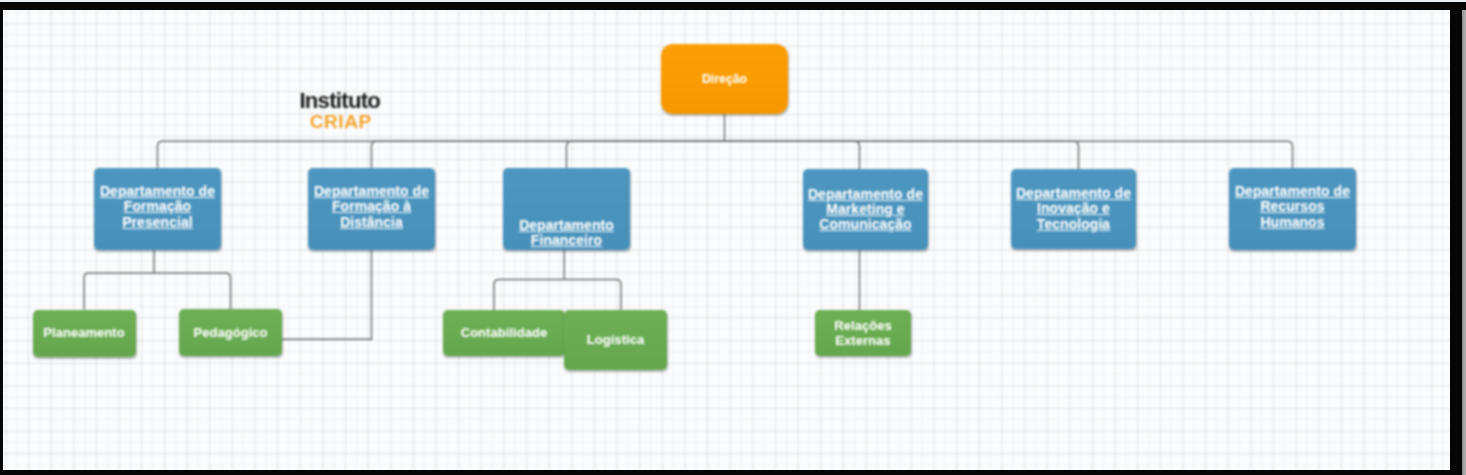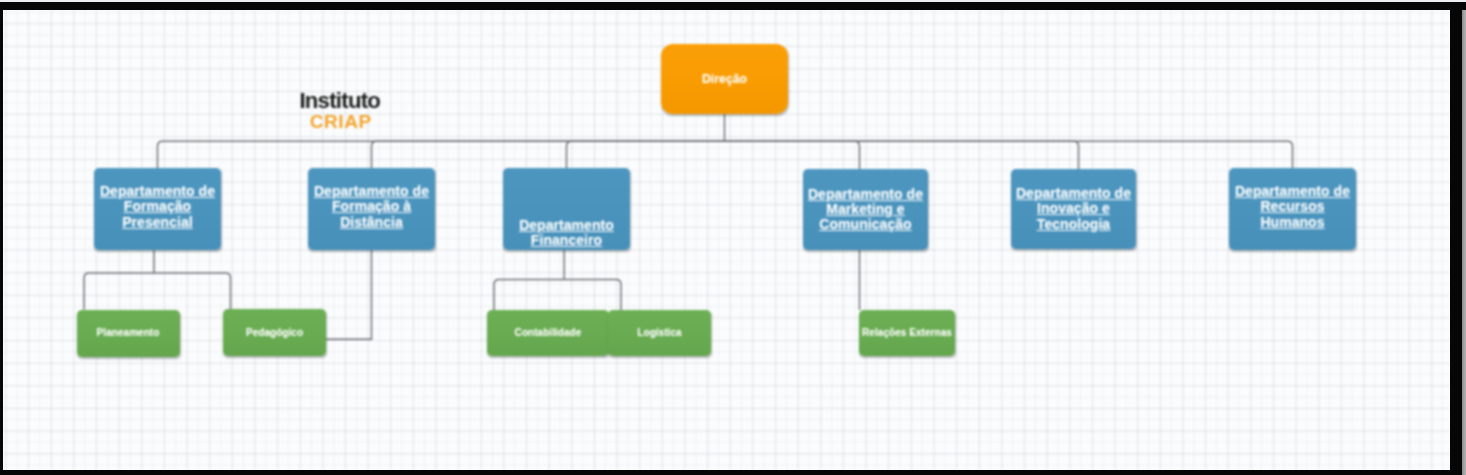--- a/index.html
+++ b/index.html
@@ -40,21 +40,21 @@
         justify-content:center;text-align:center;color:#ffffff;font-weight:bold;
         border-radius:5px;line-height:15.05px;letter-spacing:0.05px;
         text-shadow:0 0 0.8px rgba(255,255,255,.42);
         box-shadow:0.5px 1.2px 1.6px rgba(50,55,60,0.35);}
   .n-root {background:linear-gradient(to bottom,#fb9f08 0%,#f99c02 55%,#f59800 100%);border-radius:12px;font-size:12.2px;}
   .n-dept {background:linear-gradient(to bottom,#4d96c0 0%,#4a93bd 55%,#4790ba 100%);font-size:14px;text-decoration:underline;}
   .node > span{position:relative;top:-2px;}
   .node.lines1 > span{top:0;}
   .n-root.lines1 > span{top:0.4px;}
   .node.lines3 > span{top:0;}
-  .n-sub  {background:linear-gradient(to bottom,#6caf54 0%,#68ab51 55%,#64a64d 100%);font-size:10px;margin-left:44px;}
+  .n-sub  {background:linear-gradient(to bottom,#6caf54 0%,#68ab51 55%,#64a64d 100%);font-size:13px;}
 
   
   #logo{position:absolute;}
   #logo .l1{font-size:22.2px;font-weight:bold;color:#1b1b1b;line-height:21px;
             letter-spacing:-0.75px;}
   #logo .l2{font-size:19px;font-weight:bold;color:#f4a42a;line-height:21.6px;
             letter-spacing:0.6px;text-align:center;position:relative;left:1px;}
 </style>
 </head>
 <body>
@@ -116,21 +116,21 @@
         </div>
         <div class="node n-sub lines1" style="left: 32.5px; top: 309.5px; width: 103px; height: 47px;">
           <span>Planeamento</span>
         </div>
         <div class="node n-sub lines1" style="left: 179px; top: 309px; width: 103px; height: 47px;">
           <span>Pedagógico</span>
         </div>
         <div class="node n-sub lines1" style="left: 443px; top: 310px; width: 122px; height: 46px;">
           <span>Contabilidade</span>
         </div>
-        <div class="node n-sub lines1" style="left: 564px; top: 310px; width: 103px; height: 46px;">
+        <div class="node n-sub lines1" style="left: 564px; top: 310px; width: 103px; height: 60px;">
           <span>Logística</span>
         </div>
         <div class="node n-sub lines1" style="left: 815px; top: 310px; width: 96px; height: 46px; justify-content: center;">
           <span>Relações Externas</span>
         </div>
       </div>
 
     <div id="logo" style="left: 299.4px; top: 51.6px; margin-top: 38px;">
       <div class="l1">Instituto</div>
       <div class="l2">CRIAP</div>

